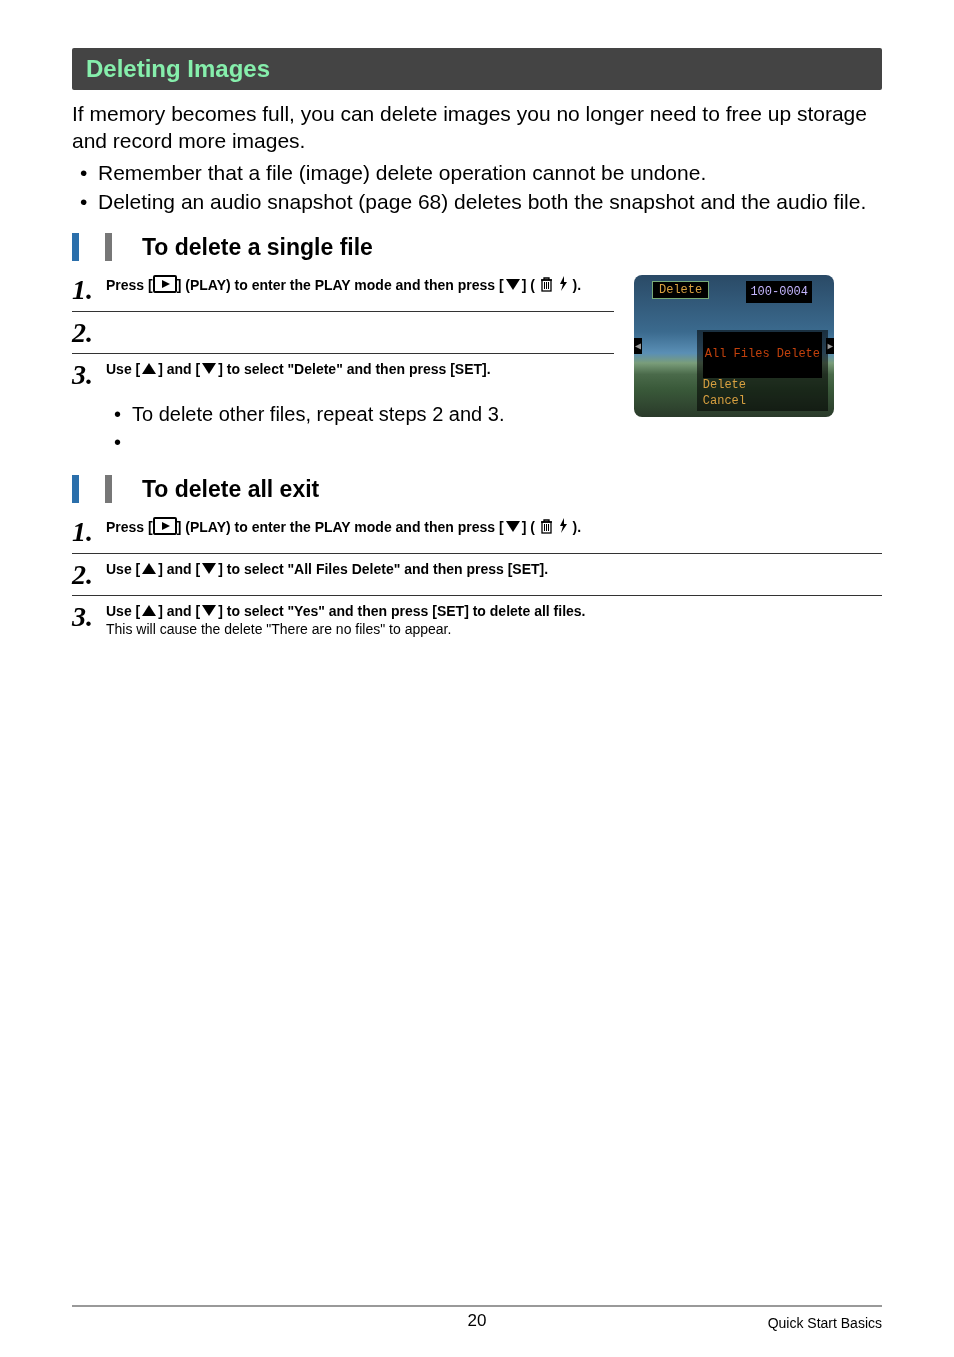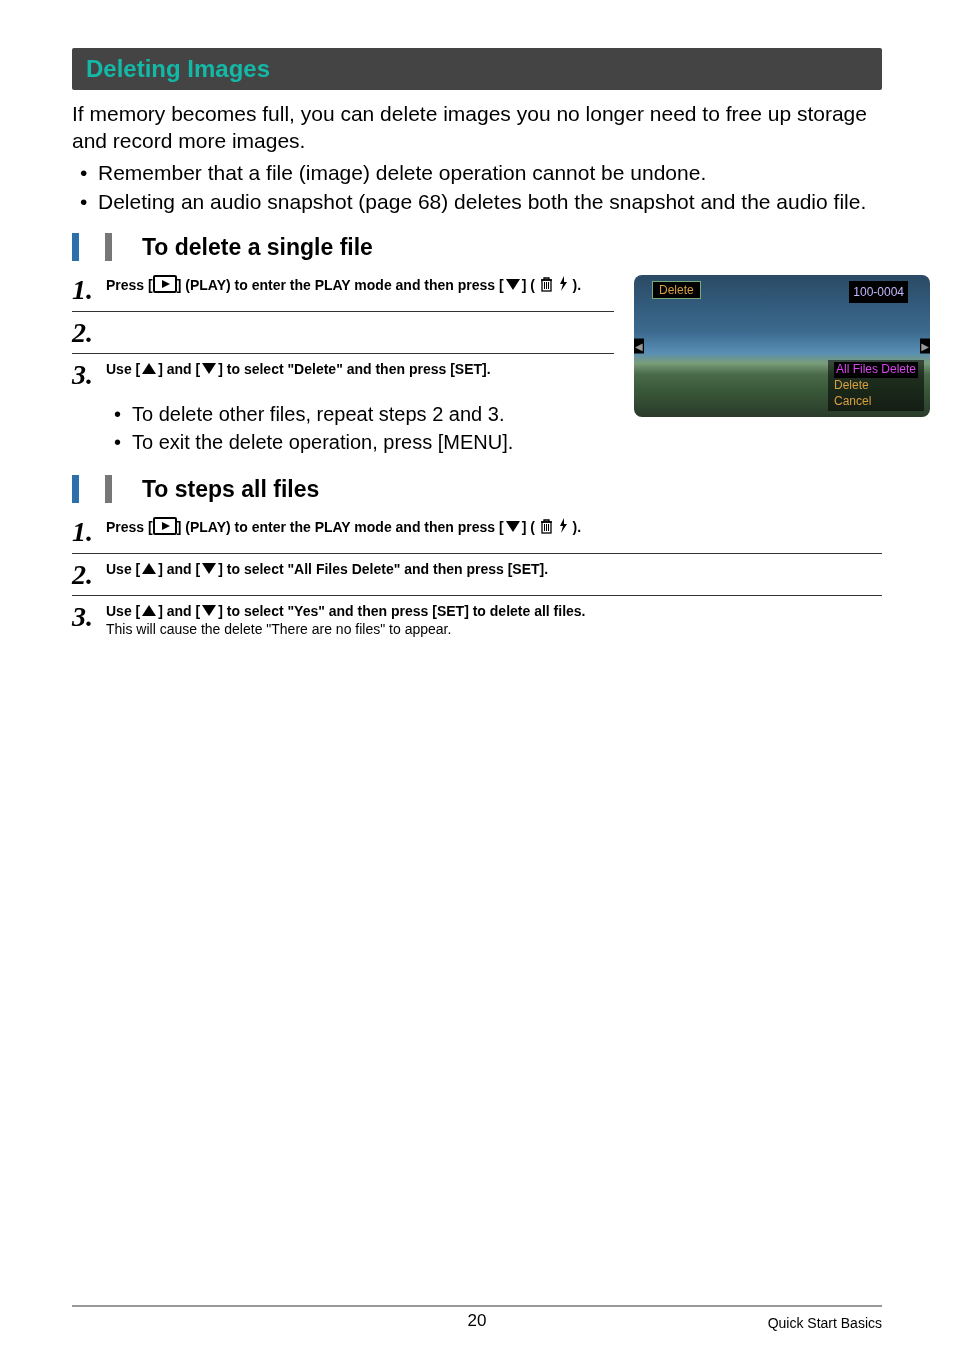--- a/index.html
+++ b/index.html
@@ -9,21 +9,21 @@
     background: #fff;
     font-family: Arial, Helvetica, sans-serif;
     color: #000;
     position: relative;
   }
   .page {
     padding: 48px 72px 0 72px;
   }
   .section-header {
     background: #444;
-    color: #14b8a6;
+    color: #86efac;
     font-size: 24px;
     font-weight: bold;
     padding: 7px 14px;
     border-radius: 2px;
     margin-bottom: 10px;
   }
   .body-text {
     font-size: 21px;
     line-height: 1.3;
     margin-bottom: 4px;
@@ -99,26 +99,27 @@
   }
   .sub-bullets {
     margin-left: 34px;
     margin-top: 2px;
   }
   .sub-bullets .bullet-row {
     margin-left: 8px;
     font-size: 20px;
   }
   .camera-shot {
-    width: 296px;
+    width: 200px;
     height: 142px;
     background: linear-gradient(#2a4a66 0%, #3b6a8e 40%, #5a8fb5 55%, #7a9d7a 62%, #4a6a4a 70%, #3a5a3a 80%, #2a3a2a 100%);
     border-radius: 8px;
     position: relative;
     overflow: hidden;
+    font-family: Liberation Mono, monospace;
   }
   .camera-shot .delete-lbl {
     position: absolute;
     top: 6px; left: 18px;
     background: #000;
     border: 1px solid #7a7;
     color: #d8a040;
     font-size: 12px;
     padding: 1px 6px;
   }
@@ -134,24 +135,24 @@
     position: absolute;
     bottom: 6px; right: 6px;
     background: rgba(0,0,0,0.55);
     color: #fff;
     font-size: 12px;
     padding: 2px 6px;
     line-height: 1.3;
     text-align: left;
   }
   .camera-shot .menu .hl {
-    color: #d946ef;
+    color: #c2410c;
     background: #000;
     display: inline-block;
-    padding: 0 2px;
+    padding: 15px 2px;
   }
   .camera-shot .menu .sel {
     color: #d8a040;
   }
   .camera-shot .arrow-l, .camera-shot .arrow-r {
     position: absolute;
     top: 50%;
     transform: translateY(-50%);
     background: #000;
     color: #999;
@@ -274,21 +275,20 @@
             </svg><span>] to select "Delete" and then press [SET].</span>
         </div>
       </div>
       <div class="sub-bullets">
         <div class="bullet-row">
           <span class="dot">•</span>
           <span>To delete other files, repeat steps 2 and 3.</span>
         </div>
         <div class="bullet-row">
           <span class="dot">•</span>
-          <span>To exit the delete operation, press [MENU].</span>
         </div>
       </div>
     </div>
 
     <div class="steps-right">
       <div class="camera-shot">
         <div class="delete-lbl">Delete</div>
         <div class="id">100-0004</div>
         <div class="arrow-l">◀</div>
         <div class="arrow-r">▶</div>
@@ -297,21 +297,21 @@
           <span class="sel">Delete</span><br>
           <span class="sel">Cancel</span>
         </div>
       </div>
     </div>
   </div>
 
   <div class="subsection">
     <div class="bar1"></div>
     <div class="bar2"></div>
-    <div class="title">To steps all files</div>
+    <div class="title">To delete all exit</div>
   </div>
 
   <div class="step">
     <div class="num">1.</div>
     <div class="content">
       <span>Press [</span><svg class="icon" width="24" height="18">
           <use href="#play-rect"></use>
         </svg><span>] (PLAY) to enter the PLAY mode and then press [</span><svg class="icon" width="18" height="17">
           <use href="#tri-down"></use>
         </svg><span>] ( </span><svg class="icon-small" width="15" height="17">

